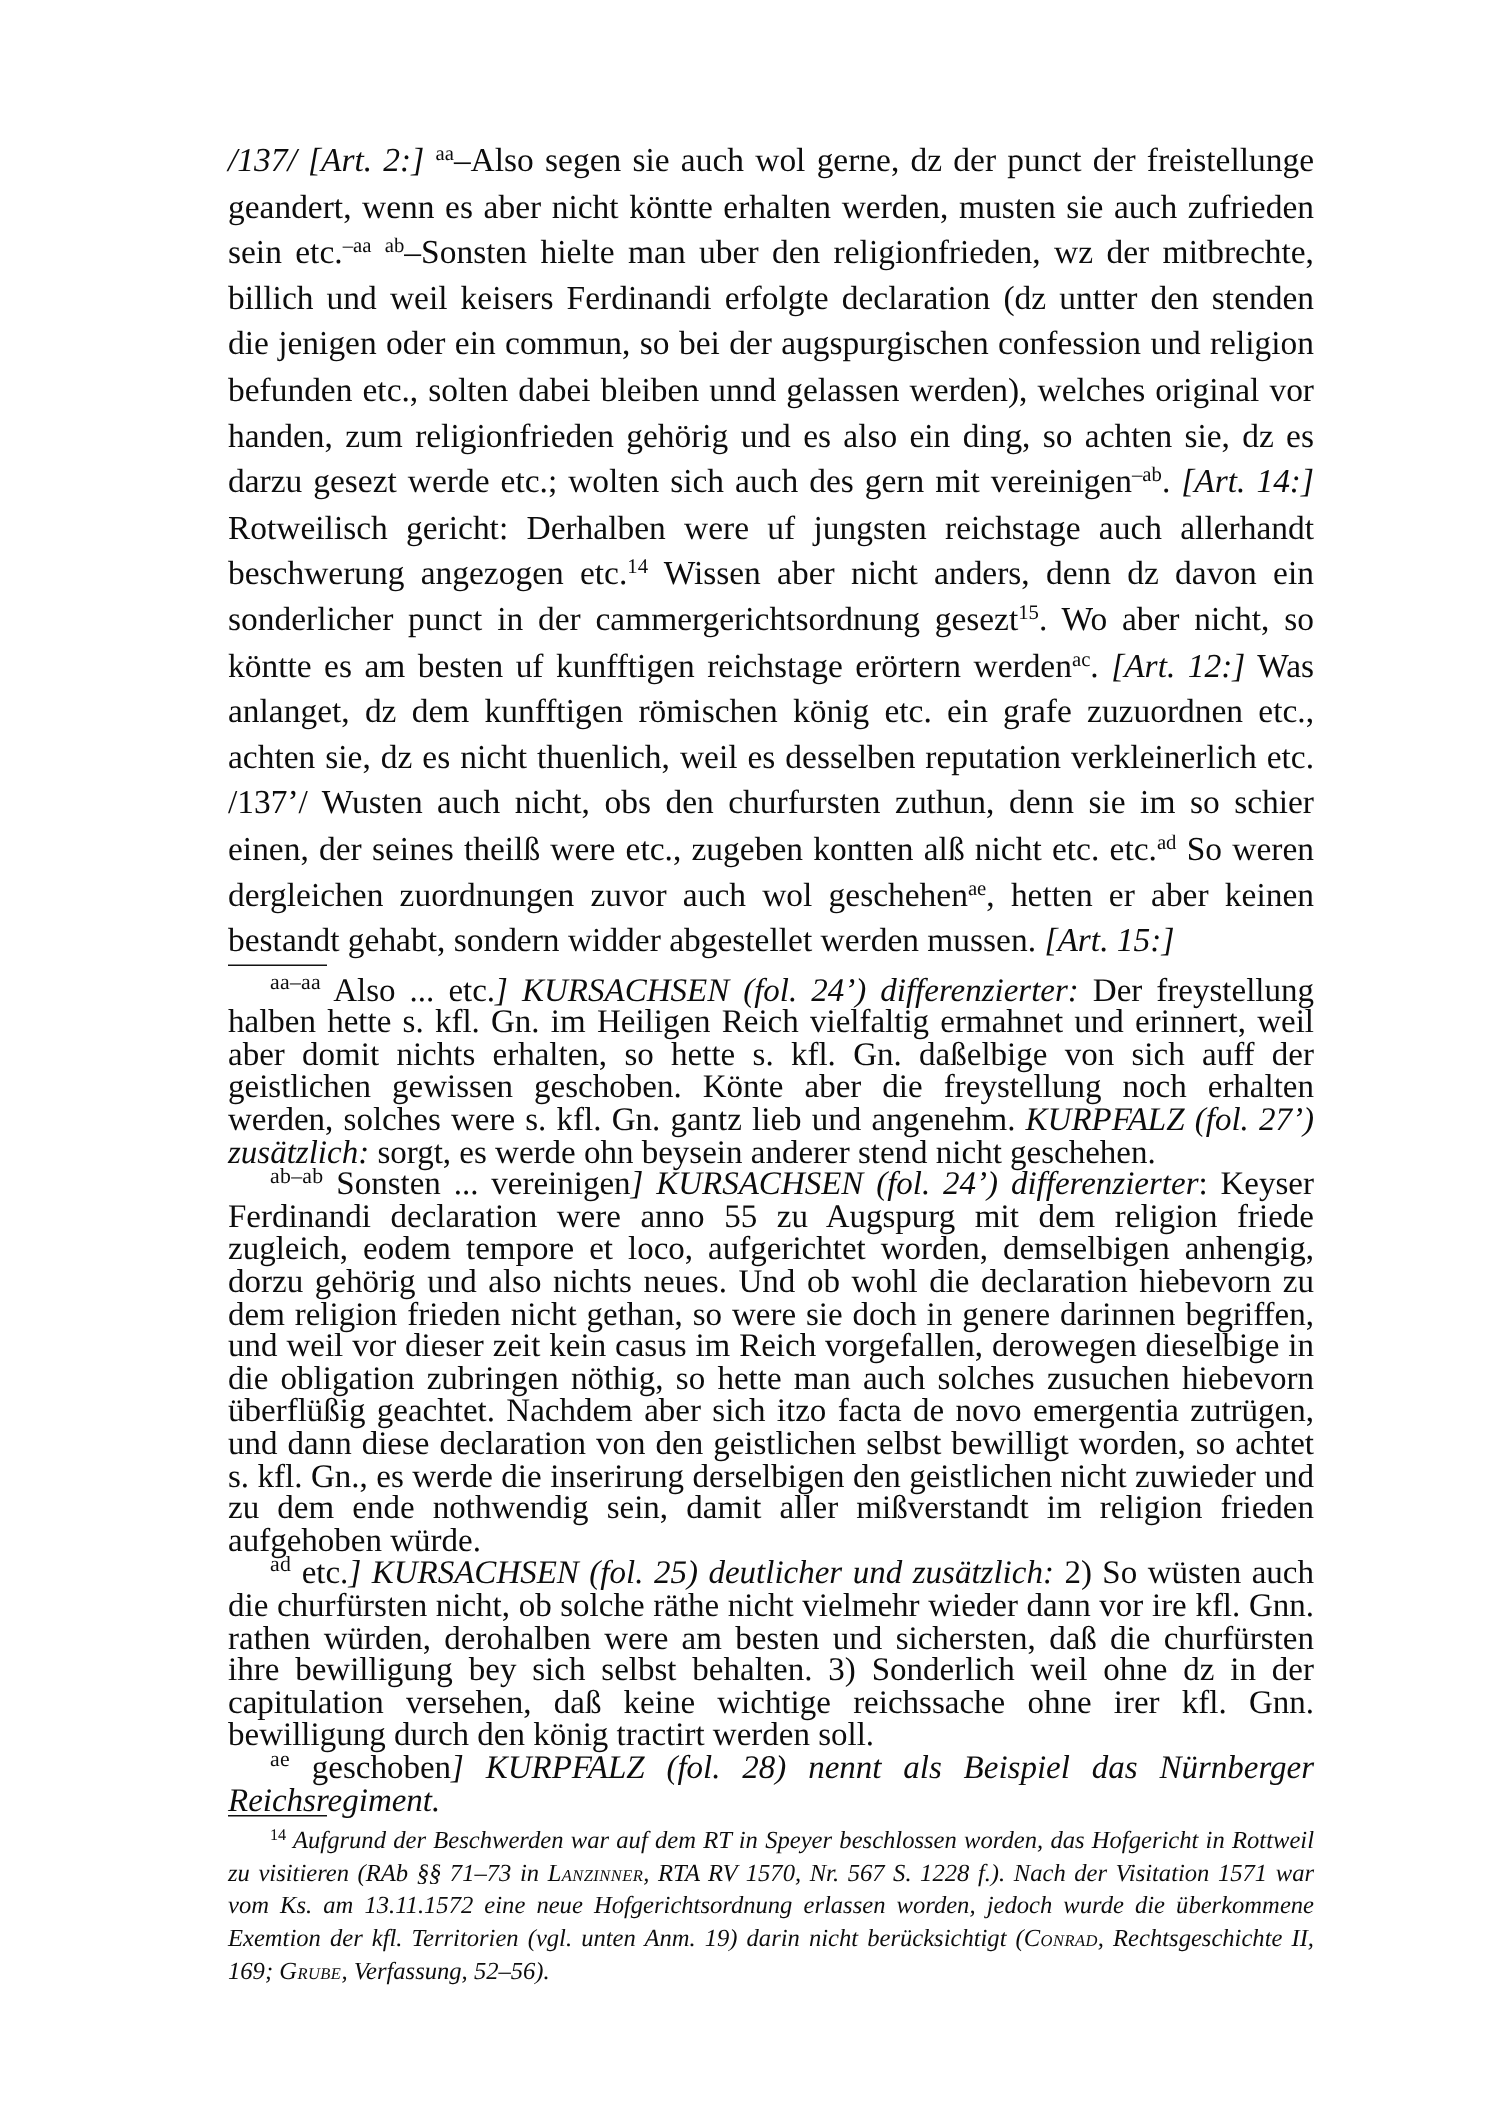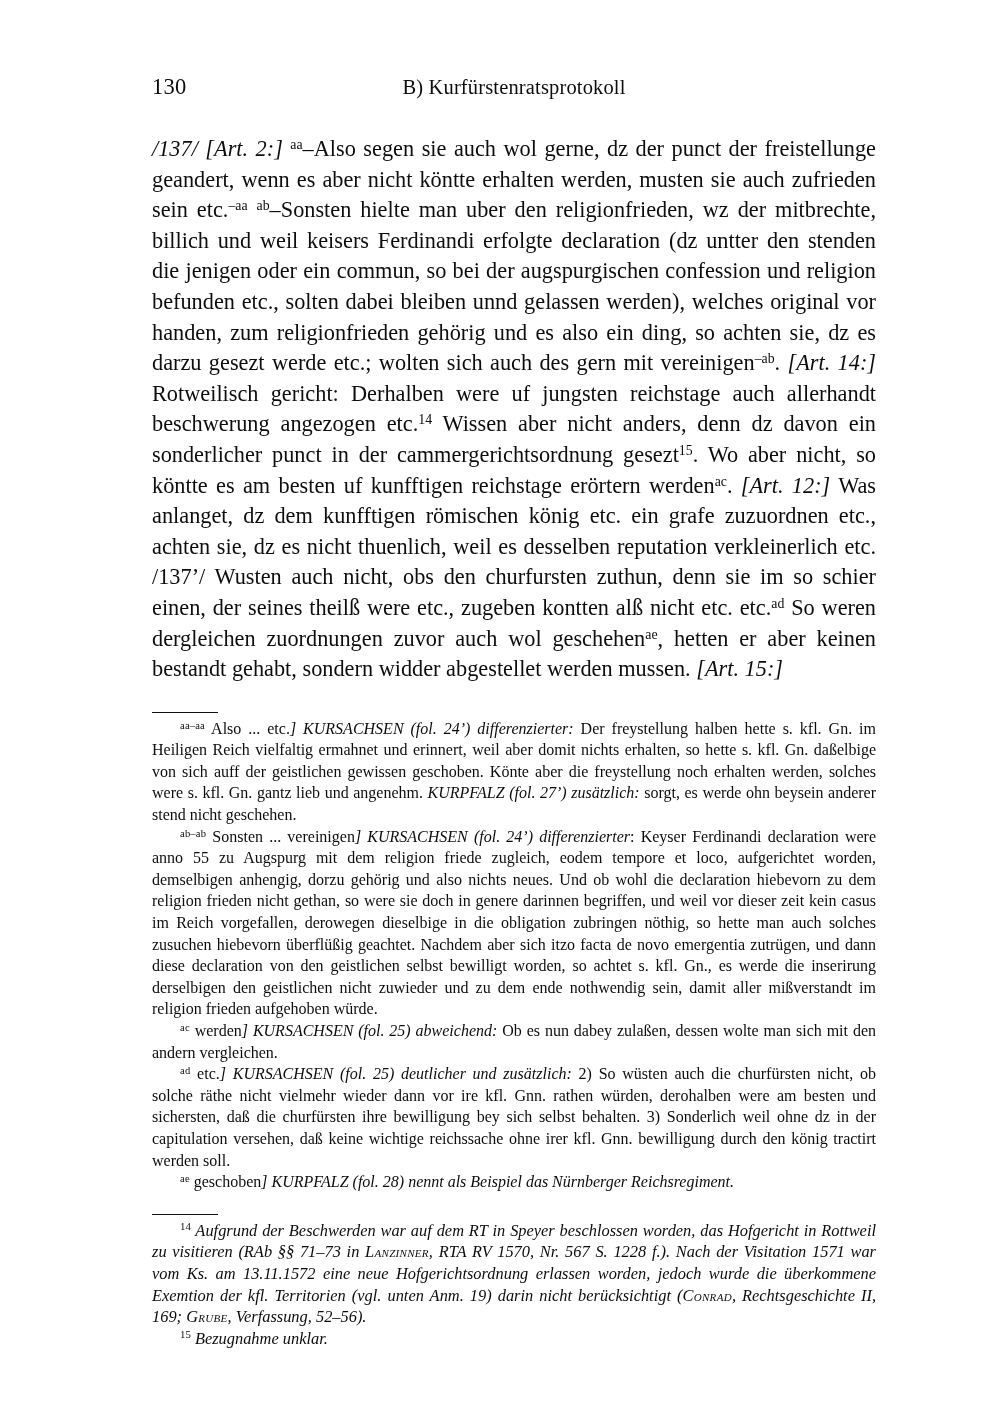--- a/index.html
+++ b/index.html
@@ -60,22 +60,21 @@
   }
   .bodytext i, .it { font-style: italic; }
   sup {
     font-size: 0.62em;
     line-height: 0;
     vertical-align: 0.52em;
   }
 
   
   .apparatus {
-    margin-top: 27px;
-    font-size: 16px;
+    font-size: 22px;
     line-height: 21.6px;
     text-align: justify;
   }
   .apparatus .rule {
     width: 66px;
     height: 0;
     border-top: 1.1px solid #111;
     margin: 0 0 5px 0;
   }
   .apparatus p {
@@ -84,21 +83,20 @@
   }
   .apparatus .lemma-sign {
     font-size: 0.66em;
     vertical-align: 0.52em;
     line-height: 0;
     letter-spacing: 0.2px;
   }
 
   
   .footnotes {
-    margin-top: 21px;
     font-size: 16.4px;
     line-height: 21.6px;
     text-align: justify;
     font-style: italic;
   }
   .footnotes .rule {
     width: 66px;
     height: 0;
     border-top: 1.1px solid #111;
     margin: 0 0 5px 0;
@@ -118,40 +116,34 @@
     font-style: italic;
     letter-spacing: 0.3px;
   }
 </style>
 </head>
 <body>
 
 <div class="page">
   <div class="content">
 
-    <div class="runhead">
-      <span class="folio">130</span>
-      <div class="title">B) Kurfürstenratsprotokoll</div>
-    </div>
 
     <div class="bodytext" id="bodytext"><i>/137/ [Art. 2:] </i><sup>aa</sup><span>–Also segen sie auch wol gerne, dz der punct der freistellunge geandert, wenn es aber nicht köntte erhalten werden, musten sie auch zufrieden sein etc.</span><sup>–aa</sup><span> </span><sup>ab</sup><span>–Sonsten hielte man uber den religionfrieden, wz der mitbrechte, billich und weil keisers Ferdinandi erfolgte declaration (dz untter den stenden die jenigen oder ein commun, so bei der augspurgischen confession und religion befunden etc., solten dabei bleiben unnd gelassen werden), welches original vor handen, zum religionfrieden gehörig und es also ein ding, so achten sie, dz es darzu gesezt werde etc.; wolten sich auch des gern mit vereinigen</span><sup>–ab</sup><span>. </span><i>[Art. 14:]</i><span> Rotweilisch gericht: Derhalben were uf jungsten reichstage auch allerhandt beschwerung angezogen etc.</span><sup>14</sup><span> Wissen aber nicht anders, denn dz davon ein sonderlicher punct in der cammergerichtsordnung gesezt</span><sup>15</sup><span>. Wo aber nicht, so köntte es am besten uf kunfftigen reichstage erörtern werden</span><sup>ac</sup><span>. </span><i>[Art. 12:]</i><span> Was anlanget, dz dem kunfftigen römischen könig etc. ein grafe zuzuordnen etc., achten sie, dz es nicht thuenlich, weil es desselben reputation verkleinerlich etc. /137’/ Wusten auch nicht, obs den churfursten zuthun, denn sie im so schier einen, der seines theilß were etc., zugeben kontten alß nicht etc. etc.</span><sup>ad</sup><span> So weren dergleichen zuordnungen zuvor auch wol geschehen</span><sup>ae</sup><span>, hetten er aber keinen bestandt gehabt, sondern widder abgestellet werden mussen. </span><i>[Art. 15:]</i></div>
 
     <div class="apparatus">
       <div class="rule"></div>
       <div id="apparatus-notes">
           <p><span class="lemma-sign">aa–aa</span><span> Also ... etc.</span><i>] KURSACHSEN (fol. 24’) differenzierter:</i><span> Der freystellung halben hette s. kfl. Gn. im Heiligen Reich vielfaltig ermahnet und erinnert, weil aber domit nichts erhalten, so hette s. kfl. Gn. daßelbige von sich auff der geistlichen gewissen geschoben. Könte aber die freystellung noch erhalten werden, solches were s. kfl. Gn. gantz lieb und angenehm. </span><i>KURPFALZ (fol. 27’) zusätzlich:</i><span> sorgt, es werde ohn beysein anderer stend nicht geschehen.</span></p>
           <p><span class="lemma-sign">ab–ab</span><span> Sonsten ... vereinigen</span><i>] KURSACHSEN (fol. 24’) differenzierter</i><span>: Keyser Ferdinandi declaration were anno 55 zu Augspurg mit dem religion friede zugleich, eodem tempore et loco, aufgerichtet worden, demselbigen anhengig, dorzu gehörig und also nichts neues. Und ob wohl die declaration hiebevorn zu dem religion frieden nicht gethan, so were sie doch in genere darinnen begriffen, und weil vor dieser zeit kein casus im Reich vorgefallen, derowegen dieselbige in die obligation zubringen nöthig, so hette man auch solches zusuchen hiebevorn überflüßig geachtet. Nachdem aber sich itzo facta de novo emergentia zutrügen, und dann diese declaration von den geistlichen selbst bewilligt worden, so achtet s. kfl. Gn., es werde die inserirung derselbigen den geistlichen nicht zuwieder und zu dem ende nothwendig sein, damit aller mißverstandt im religion frieden aufgehoben würde.</span></p>
-          <p><span class="lemma-sign">ac</span><span> werden</span><i>] KURSACHSEN (fol. 25) abweichend:</i><span> Ob es nun dabey zulaßen, dessen wolte man sich mit den andern vergleichen.</span></p>
           <p><span class="lemma-sign">ad</span><span> etc.</span><i>] KURSACHSEN (fol. 25) deutlicher und zusätzlich:</i><span> 2) So wüsten auch die churfürsten nicht, ob solche räthe nicht vielmehr wieder dann vor ire kfl. Gnn. rathen würden, derohalben were am besten und sichersten, daß die churfürsten ihre bewilligung bey sich selbst behalten. 3) Sonderlich weil ohne dz in der capitulation versehen, daß keine wichtige reichssache ohne irer kfl. Gnn. bewilligung durch den könig tractirt werden soll.</span></p>
           <p><span class="lemma-sign">ae</span><span> geschoben</span><i>] KURPFALZ (fol. 28) nennt als Beispiel das Nürnberger Reichsregiment.</i></p>
         </div>
     </div>
 
     <div class="footnotes">
       <div class="rule"></div>
       <div id="footnote-notes">
           <p><sup>14</sup><i> Aufgrund der Beschwerden war auf dem RT in Speyer beschlossen worden, das Hofgericht in Rottweil zu visitieren (RAb §§ 71–73 in </i><span class="sc">Lanzinner</span><i>, RTA RV 1570, Nr. 567 S. 1228 f.). Nach der Visitation 1571 war vom Ks. am 13.11.1572 eine neue Hofgerichtsordnung erlassen worden, jedoch wurde die überkommene Exemtion der kfl. Territorien (vgl. unten Anm. 19) darin nicht berücksichtigt (</i><span class="sc">Conrad</span><i>, Rechtsgeschichte II, 169; </i><span class="sc">Grube</span><i>, Verfassung, 52–56).</i></p>
-          <p><sup>15</sup><i> Bezugnahme unklar.</i></p>
         </div>
     </div>
 
   </div>
 </div>
 
 </body></html>

